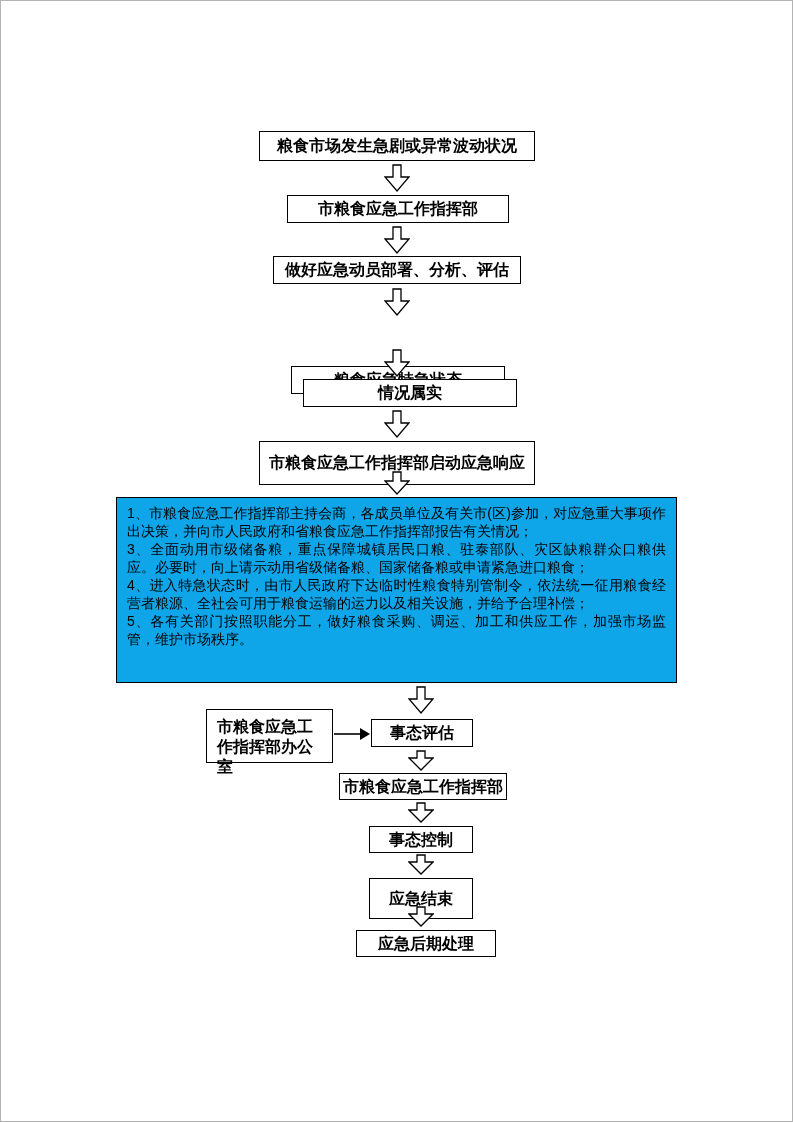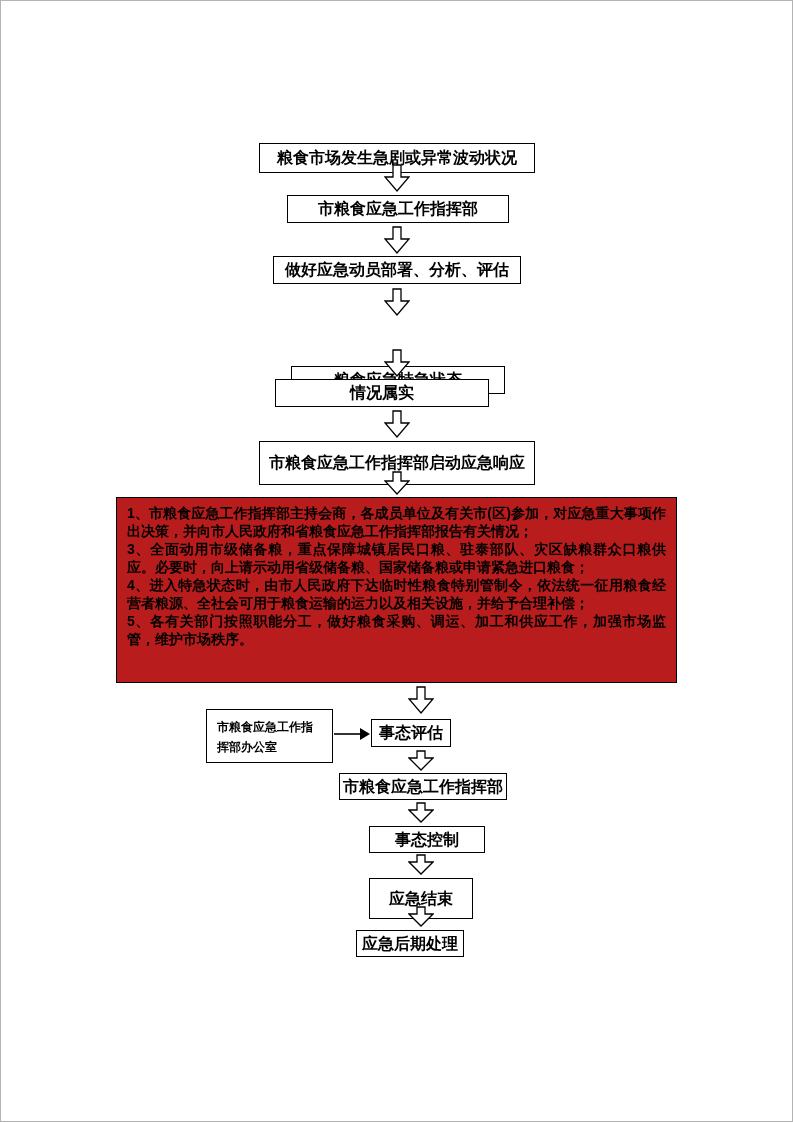--- a/index.html
+++ b/index.html
@@ -23,46 +23,46 @@
     justify-content: center;
     text-align: center;
     font-size: 16px;
     font-weight: 700;
     line-height: 1.1;
     white-space: nowrap;
   }
   .detail {
     position: absolute;
     border: 1px solid #000000;
-    background: #b91c1c;
+    background: #0ea5e9;
     font-size: 14px;
-    font-weight: 700;
+    font-weight: 400;
     line-height: 18px;
     padding: 6px 10px;
     text-align: justify;
   }
   .detail .detail-item { display: block; }
   .sidebox {
     position: absolute;
     border: 1px solid #000000;
     background: #ffffff;
-    font-size: 12px;
+    font-size: 16px;
     font-weight: 700;
     line-height: 20px;
     padding: 7px 10px;
     text-align: left;
   }
   .arrow { position: absolute; display: block; }
 </style>
 </head>
 <body>
 
 <div class="page">
 
-  <div class="node" style="left:258px; top:130px; width:276px; height:30px;margin-top:12px;">粮食市场发生急剧或异常波动状况</div>
+  <div class="node" style="left:258px; top:130px; width:276px; height:30px;">粮食市场发生急剧或异常波动状况</div>
 
   <svg class="arrow" style="left:383px; top:163px;" width="26" height="28" viewBox="0 0 26 28">
     <path d="M9 1 L17 1 L17 13 L25 13 L13 27 L1 13 L9 13 Z" fill="#ffffff" stroke="#000000" stroke-width="1.3"></path>
   </svg>
 
   <div class="node" style="left:286px; top:194px; width:222px; height:28px;">市粮食应急工作指挥部</div>
 
   <svg class="arrow" style="left:383px; top:225px;" width="26" height="28" viewBox="0 0 26 28">
     <path d="M9 1 L17 1 L17 13 L25 13 L13 27 L1 13 L9 13 Z" fill="#ffffff" stroke="#000000" stroke-width="1.3"></path>
   </svg>
@@ -72,21 +72,21 @@
   <svg class="arrow" style="left:383px; top:287px;" width="26" height="28" viewBox="0 0 26 28">
     <path d="M9 1 L17 1 L17 13 L25 13 L13 27 L1 13 L9 13 Z" fill="#ffffff" stroke="#000000" stroke-width="1.3"></path>
   </svg>
 
   <div class="node" style="left:290px; top:317px; width:214px; height:28px;margin-top:48px;">粮食应急特急状态</div>
 
   <svg class="arrow" style="left:383px; top:348px;" width="26" height="28" viewBox="0 0 26 28">
     <path d="M9 1 L17 1 L17 13 L25 13 L13 27 L1 13 L9 13 Z" fill="#ffffff" stroke="#000000" stroke-width="1.3"></path>
   </svg>
 
-  <div class="node" style="left:274px; top:378px; width:214px; height:28px;">情况属实</div>
+  <div class="node" style="left:302px; top:378px; width:214px; height:28px;">情况属实</div>
 
   <svg class="arrow" style="left:383px; top:409px;" width="26" height="28" viewBox="0 0 26 28">
     <path d="M9 1 L17 1 L17 13 L25 13 L13 27 L1 13 L9 13 Z" fill="#ffffff" stroke="#000000" stroke-width="1.3"></path>
   </svg>
 
   <div class="node" style="left:258px; top:440px; width:276px; height:44px;">市粮食应急工作指挥部启动应急响应</div>
 
   <svg class="arrow" style="left:383px; top:470px;" width="26" height="24" viewBox="0 0 26 24">
     <path d="M9 1 L17 1 L17 10 L25 10 L13 23 L1 10 L9 10 Z" fill="#ffffff" stroke="#000000" stroke-width="1.3"></path>
   </svg>
@@ -102,39 +102,39 @@
     <path d="M9 1 L17 1 L17 13 L25 13 L13 27 L1 13 L9 13 Z" fill="#ffffff" stroke="#000000" stroke-width="1.3"></path>
   </svg>
 
   <div class="sidebox" style="left:205px; top:708px; width:127px; height:54px;">市粮食应急工作指挥部办公室</div>
 
   <svg class="arrow" style="left:333px; top:726px;" width="37" height="14" viewBox="0 0 37 14">
     <line x1="0" y1="7" x2="27" y2="7" stroke="#000000" stroke-width="1.6"></line>
     <path d="M26 1 L36 7 L26 13 Z" fill="#000000"></path>
   </svg>
 
-  <div class="node" style="left:370px; top:718px; width:80px; height:28px;">事态评估</div>
+  <div class="node" style="left:370px; top:718px; width:102px; height:28px;">事态评估</div>
 
   <svg class="arrow" style="left:407px; top:749px;" width="26" height="21" viewBox="0 0 26 21">
     <path d="M9 1 L17 1 L17 8 L25 8 L13 20 L1 8 L9 8 Z" fill="#ffffff" stroke="#000000" stroke-width="1.3"></path>
   </svg>
 
   <div class="node" style="left:338px; top:772px; width:168px; height:27px;">市粮食应急工作指挥部</div>
 
   <svg class="arrow" style="left:407px; top:801px;" width="26" height="21" viewBox="0 0 26 21">
     <path d="M9 1 L17 1 L17 8 L25 8 L13 20 L1 8 L9 8 Z" fill="#ffffff" stroke="#000000" stroke-width="1.3"></path>
   </svg>
 
-  <div class="node" style="left:368px; top:825px; width:116px; height:27px;">事态控制</div>
+  <div class="node" style="left:368px; top:825px; width:104px; height:27px;">事态控制</div>
 
   <svg class="arrow" style="left:407px; top:853px;" width="26" height="21" viewBox="0 0 26 21">
     <path d="M9 1 L17 1 L17 8 L25 8 L13 20 L1 8 L9 8 Z" fill="#ffffff" stroke="#000000" stroke-width="1.3"></path>
   </svg>
 
   <div class="node" style="left:368px; top:877px; width:104px; height:41px;">应急结束</div>
 
   <svg class="arrow" style="left:407px; top:905px;" width="26" height="21" viewBox="0 0 26 21">
     <path d="M9 1 L17 1 L17 8 L25 8 L13 20 L1 8 L9 8 Z" fill="#ffffff" stroke="#000000" stroke-width="1.3"></path>
   </svg>
 
-  <div class="node" style="left:355px; top:929px; width:108px; height:27px;">应急后期处理</div>
+  <div class="node" style="left:355px; top:929px; width:140px; height:27px;">应急后期处理</div>
 
 </div>
 
 </body></html>

